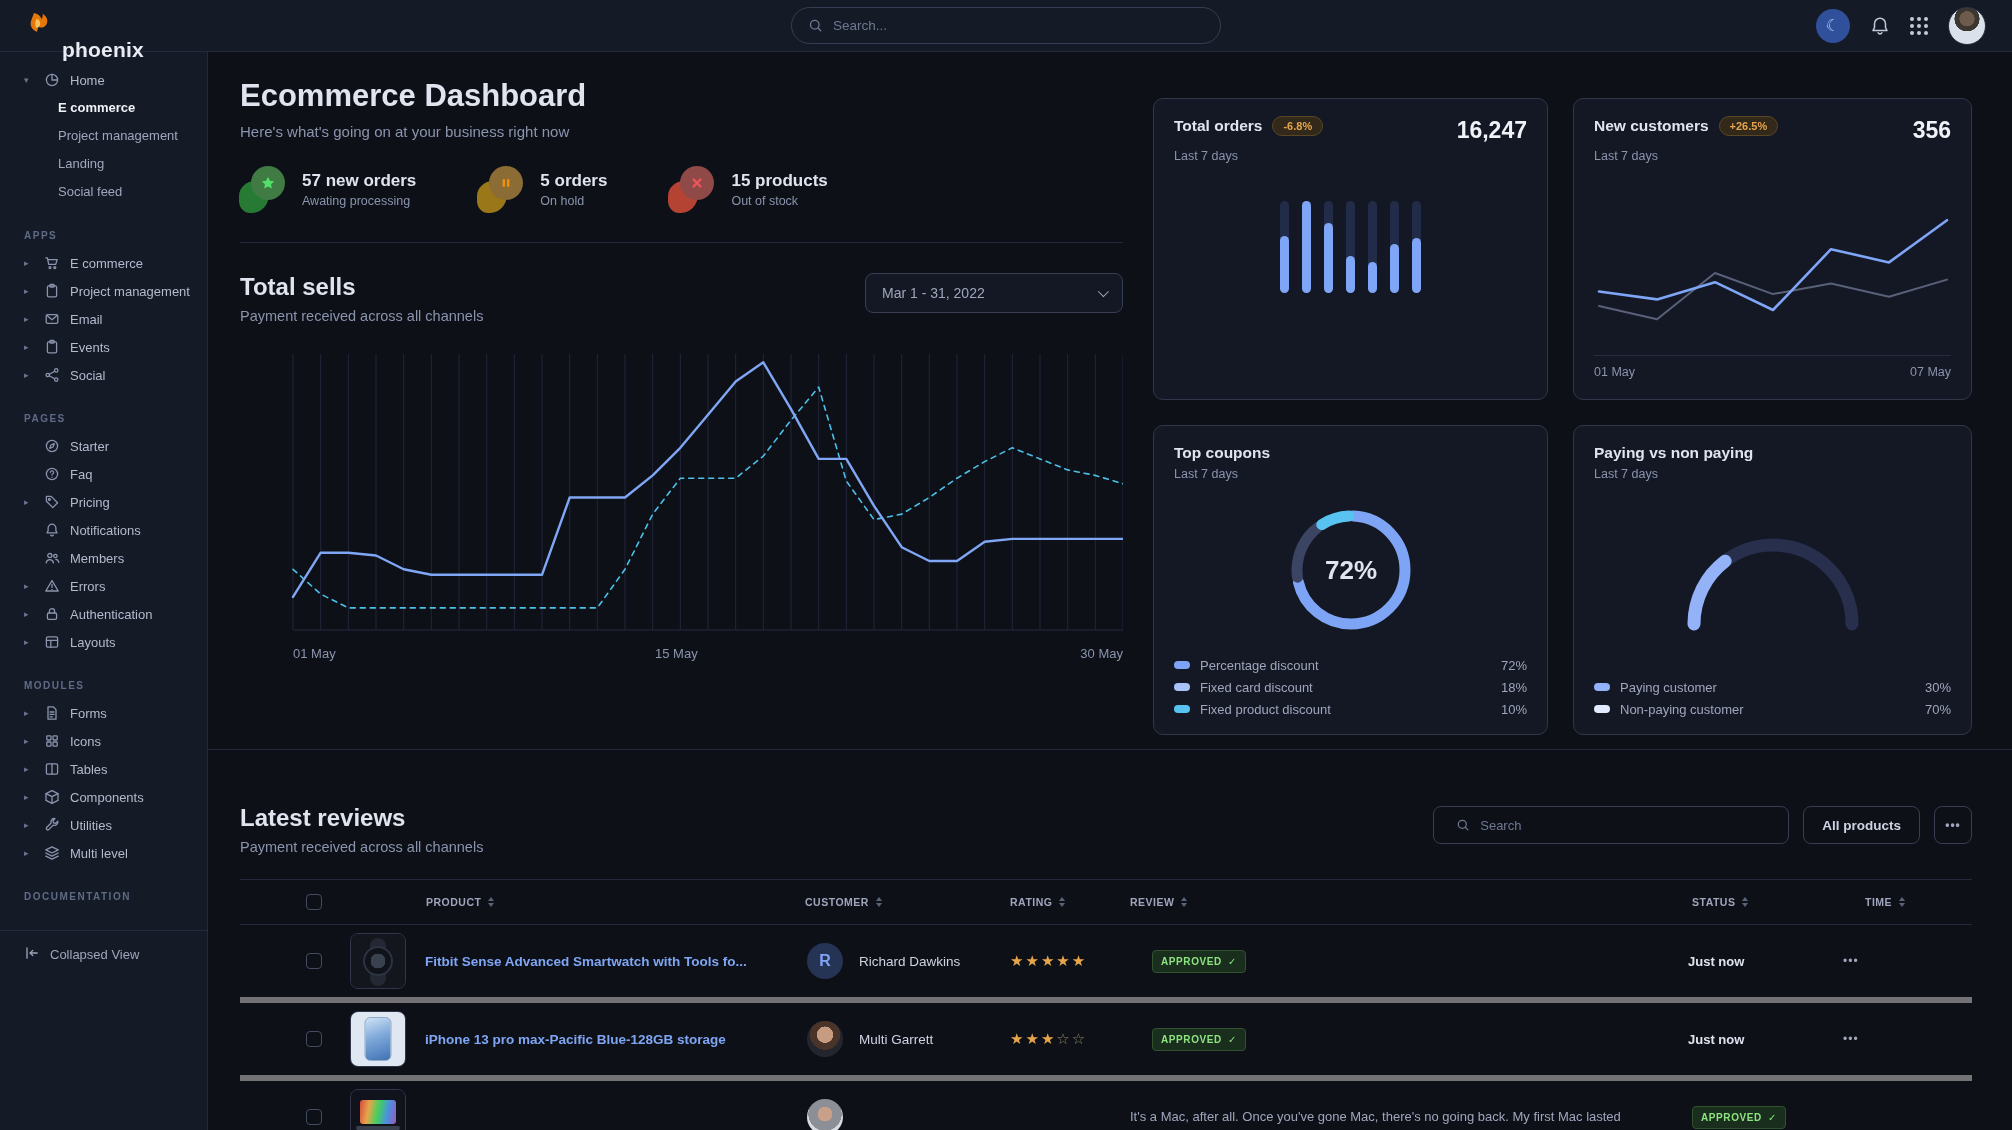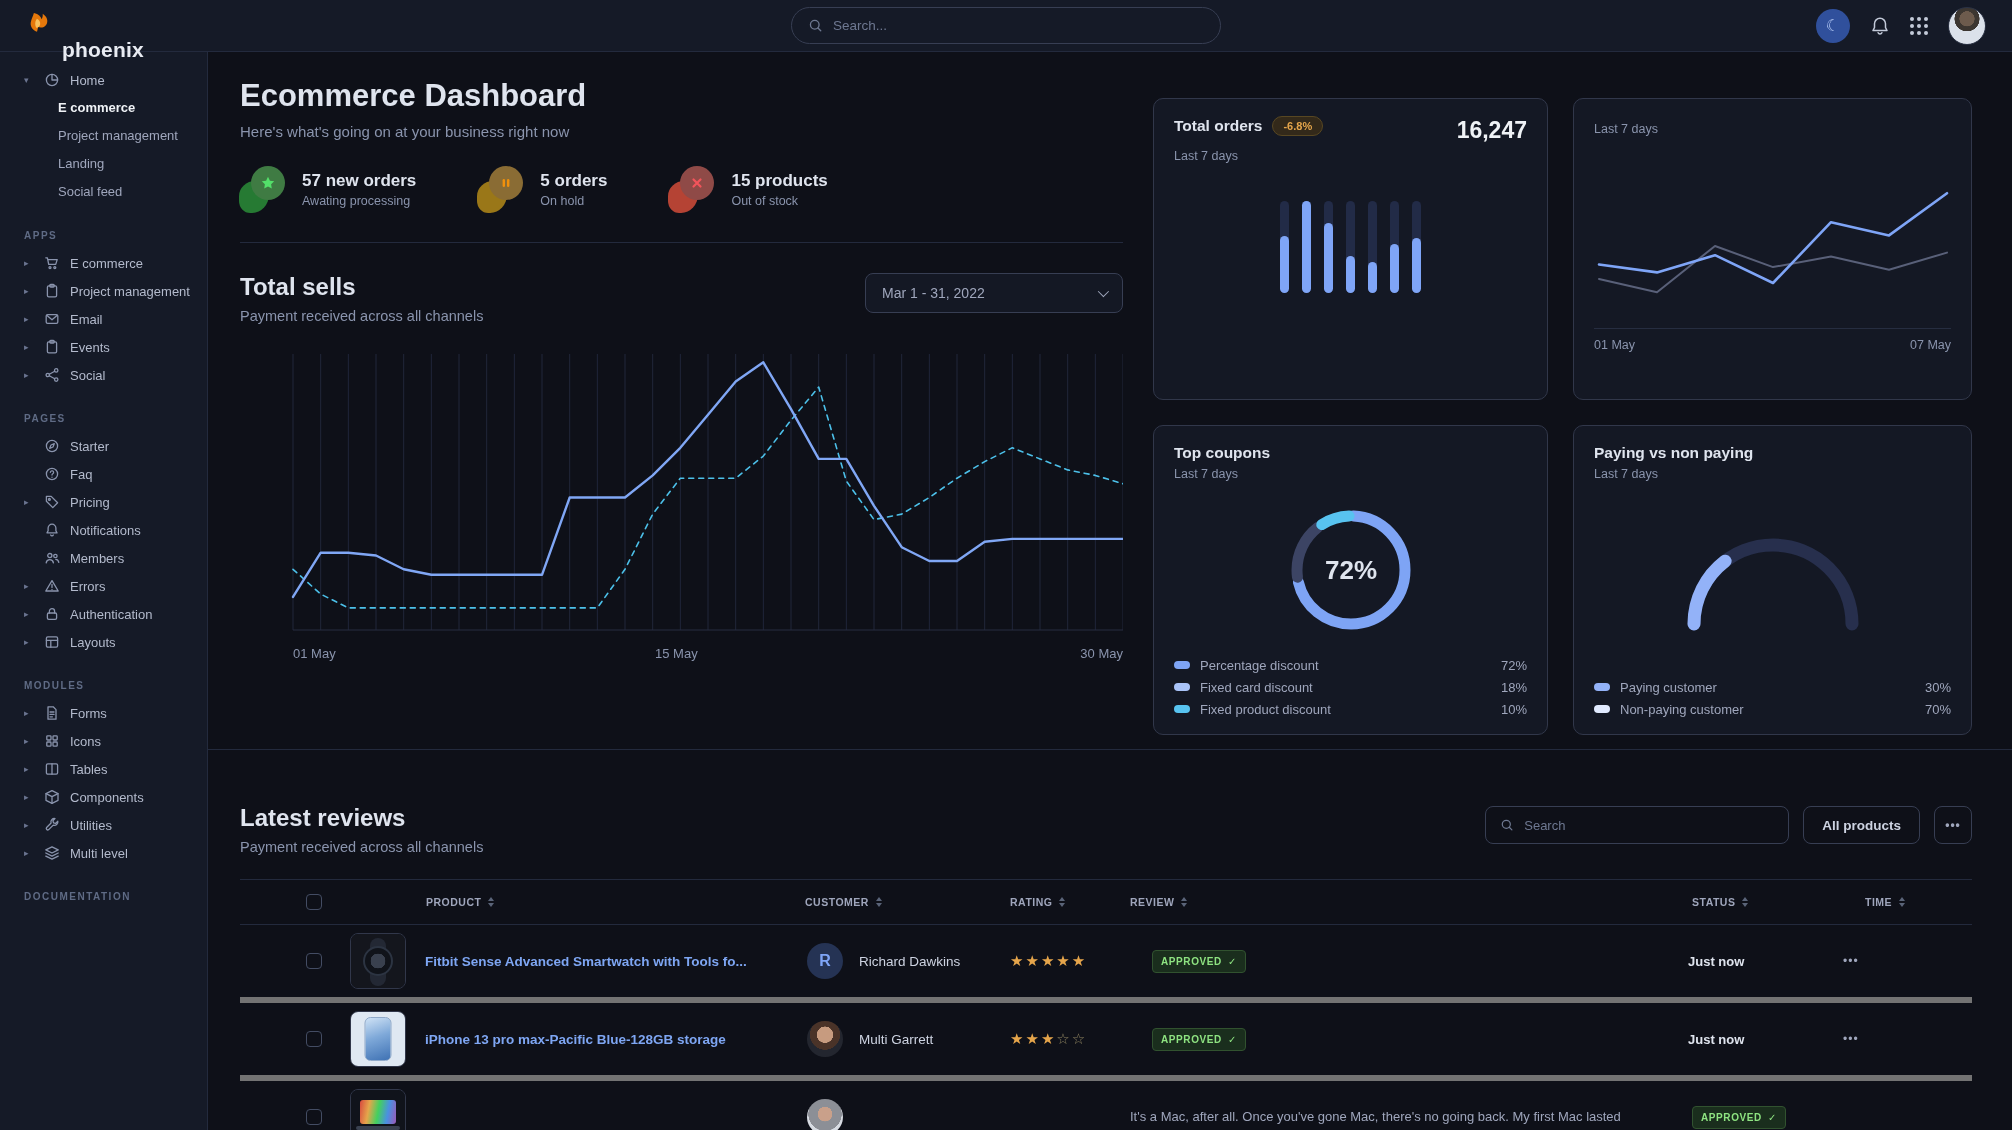--- a/index.html
+++ b/index.html
@@ -108,22 +108,22 @@
   .nc-axis { border-top:1px solid #262d40; margin-top:12px; padding-top:9px;
     display:flex; justify-content:space-between; font-size:12.5px; color:#8a94ad; }
 
   .donut-wrap { display:flex; justify-content:center; margin-top:14px; }
   .gauge-wrap { display:flex; justify-content:center; margin-top:44px; }
 
   
   .main-hr { border-top:1px solid #232a3d; margin:14px -40px 0 -32px; }
   .reviews-head { position:relative; margin-top:54px; }
   .rev-controls { position:absolute; right:0; top:2px; display:flex; gap:14px; align-items:center; }
-  .rev-search { width:304px; height:38px; border:1px solid #373e53; border-radius:8px;
-    display:flex; align-items:center; gap:10px; padding:0 14px; background:#0e1018; }
+  .rev-search { width:356px; height:38px; border:1px solid #373e53; border-radius:8px;
+    display:flex; align-items:center; gap:10px; padding:0 22px; background:#0e1018; }
   .rev-search svg { width:14px; height:14px; color:#6e7891; flex:0 0 auto; }
   .rev-search input { background:transparent; border:none; outline:none; color:#b9c0d2;
     font-size:13px; width:100%; font-family:inherit; }
   .rev-search input::placeholder { color:#6e7891; }
   .btn { height:38px; border:1px solid #373e53; border-radius:8px; background:transparent;
     color:#cdd3e1; font-size:13.5px; font-weight:600; padding:0 18px; cursor:pointer;
     font-family:inherit; display:flex; align-items:center; }
   .dots-btn { width:38px; justify-content:center; color:#9fa6bc; letter-spacing:1px; font-size:12px; }
 
   .t-grid { display:grid; grid-template-columns:110px 455px 205px 120px 540px 165px 100px 1fr;
@@ -441,20 +441,27 @@
         <span class="s-icon">
           <svg viewBox="0 0 16 16" fill="none" stroke="currentColor" stroke-width="1.3" stroke-linecap="round" stroke-linejoin="round">
             <path d="M8 1.8l6.2 3.1L8 8 1.8 4.9z"></path>
             <path d="M1.8 8L8 11.1 14.2 8"></path>
             <path d="M1.8 11.1L8 14.2l6.2-3.1"></path>
           </svg>
         </span>
         <span>Multi level</span>
       </div>
       <div class="side-label">DOCUMENTATION</div>
+      <div class="side-foot">
+        <span class="s-icon"><svg viewBox="0 0 16 16" fill="none" stroke="currentColor" stroke-width="1.3" stroke-linecap="round" stroke-linejoin="round">
+            <path d="M3 2.8v10.4M13.2 8H6.2"></path>
+            <path d="M8.8 5.4L6.2 8l2.6 2.6"></path>
+          </svg></span>
+        <span>Collapsed View</span>
+      </div>
     </div>
 
   <div class="main">
     <div class="dash-top">
       <div class="dash-left">
         <div class="page-title">Ecommerce Dashboard</div>
         <div class="page-sub">Here's what's going on at your business right now</div>
 
         <div class="stats" id="stats">
             <div class="stat">
@@ -587,20 +594,25 @@
               <div class="bar-track" style="background: rgb(34, 43, 71);">
                 <div class="bar-fill" style="height: 53%; background: rgb(127, 165, 247);"></div>
               </div>
               <div class="bar-track" style="background: rgb(34, 43, 71);">
                 <div class="bar-fill" style="height: 60%; background: rgb(127, 165, 247);"></div>
               </div>
             </div>
         </div>
 
         <div class="card">
+          <div class="c-head">
+            <span class="c-title">New customers</span>
+            <span class="c-badge">+26.5%</span>
+            <span class="c-value">356</span>
+          </div>
           <div class="c-period">Last 7 days</div>
           <svg id="ncSvg" class="nc-chart" width="356" height="150">
               <polyline points="4.0,113.0 62.0,126.2 120.0,80.0 178.0,101.1 236.0,90.6 294.0,103.8 352.0,86.6" fill="none" stroke="#596079" stroke-width="2" stroke-linejoin="round" stroke-linecap="round"></polyline>
               <polyline points="4.0,98.5 62.0,106.4 120.0,89.2 178.0,117.0 236.0,56.2 294.0,69.4 352.0,27.2" fill="none" stroke="#7fa5f7" stroke-width="2.6" stroke-linejoin="round" stroke-linecap="round"></polyline>
             </svg>
           <div class="nc-axis">
             <span>01 May</span>
             <span>07 May</span>
           </div>
         </div>

